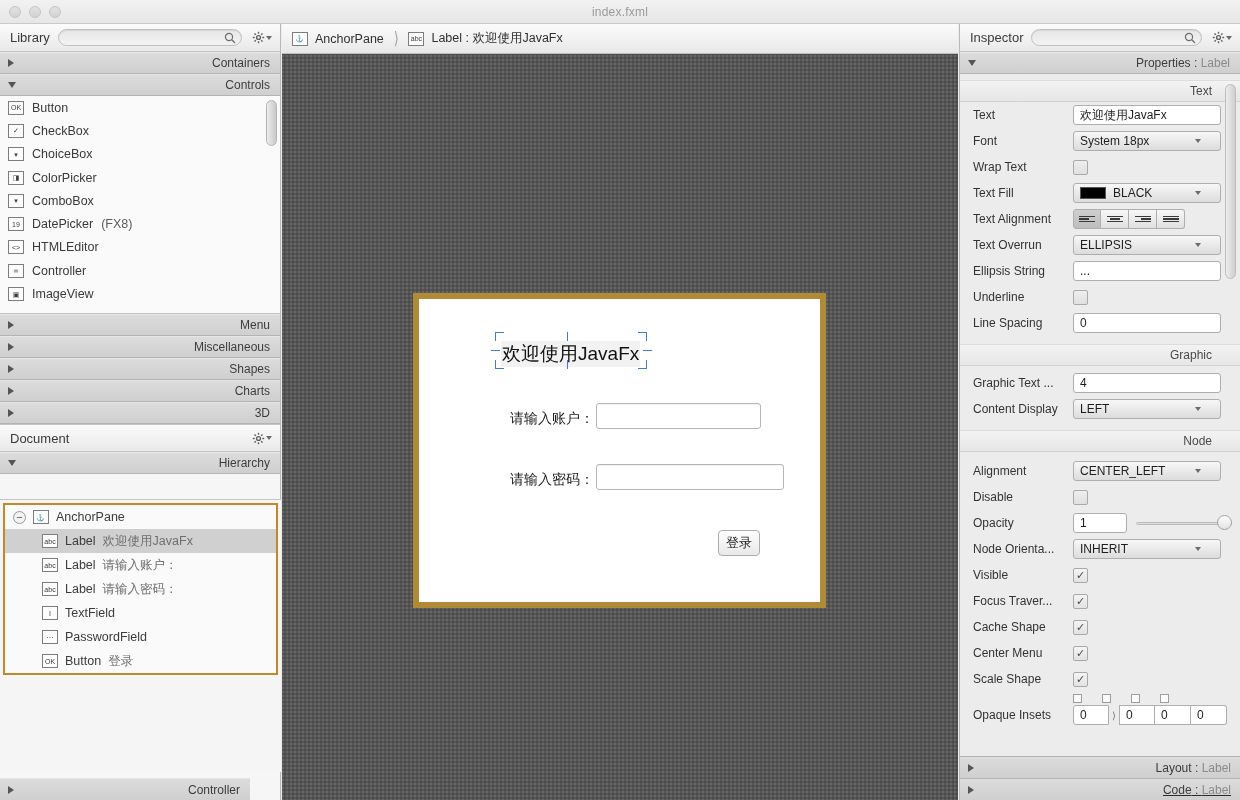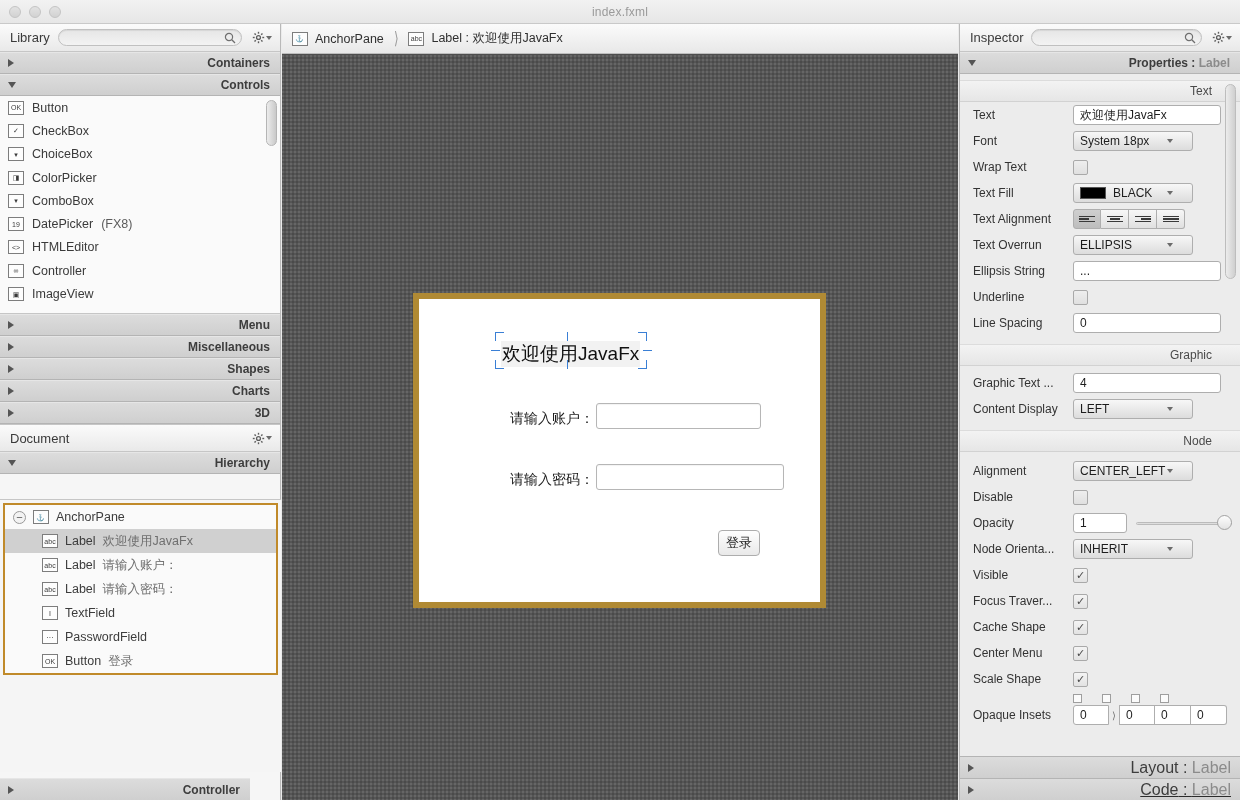--- a/index.html
+++ b/index.html
@@ -53,21 +53,21 @@
 
   
   .sec-bar {
     height:22px; display:flex; align-items:center; justify-content:space-between;
     background:linear-gradient(to bottom,#dcdcdc 0%,#cfcfcf 100%);
     border-bottom:1px solid #b4b4b4; border-top:1px solid #e6e6e6;
     padding:0 10px 0 8px; font-size:12px; color:#3d3d3d;
   }
   .tri { width:0;height:0;border-top:4px solid transparent;border-bottom:4px solid transparent;border-left:6px solid #555; }
   .tri.open { border-left:4px solid transparent;border-right:4px solid transparent;border-top:6px solid #555;border-bottom:0; }
-  .sec-bar .lbl { margin-left:auto;font-weight:bold; }
+  .sec-bar .lbl { margin-left:auto; }
   .sec-bar .lbl .dim { color:#8b8b8b; }
 
   
   #leftcol { position:absolute; left:0; top:24px; width:281px; height:776px;
              background:#f6f6f6; border-right:1px solid #b9b9b9; }
   #libList {
     position:relative; height:218px; background:#fafafa; overflow:hidden;
     border-bottom:1px solid #c6c6c6;
   }
   .lib-item { height:23.3px; display:flex; align-items:center; padding-left:8px; gap:8px; font-size:12.5px; color:#3a3a3a; }
@@ -135,21 +135,21 @@
   #insBody { position:absolute; left:0; top:56px; right:0; bottom:44px; overflow:hidden; background:#ececec; }
   .grp-bar { height:22px; background:linear-gradient(to bottom,#f3f3f3,#e6e6e6);
              border-bottom:1px solid #d2d2d2; border-top:1px solid #dcdcdc;
              display:flex; align-items:center; justify-content:flex-end;
              padding-right:28px; font-size:12px; color:#4a4a4a; }
   .prow { height:26px; display:flex; align-items:center; padding-left:13px; }
   .prow .plab { width:100px; flex:0 0 100px; font-size:12px; color:#333; }
   .ctl { height:20px; border:1px solid #aeaeae; border-radius:3px; font-size:12px; color:#1d1d1d;
          display:flex; align-items:center; padding:0 6px; }
   .ctl.text { width:148px; background:#fff; }
-  .ctl.combo { width:120px; background:linear-gradient(to bottom,#f7f7f7,#dcdcdc); justify-content:space-between; padding-right:19px;align-items:center; }
+  .ctl.combo { width:148px; background:linear-gradient(to bottom,#f7f7f7,#dcdcdc); justify-content:space-between; padding-right:19px;align-items:center; }
   .ctl.num { width:54px; background:#fff; }
   .chk { width:15px; height:15px; border:1px solid #a9a9a9; border-radius:2px;
          background:linear-gradient(to bottom,#f4f4f4,#e2e2e2);
          display:flex; align-items:center; justify-content:center; font-size:11px; color:#4a4a4a; line-height:1; }
   .chk.empty { background:linear-gradient(to bottom,#eee,#e0e0e0); }
   .swatch { width:26px;height:12px;background:#000;border:1px solid #555;margin-right:7px; flex:0 0 26px;}
   .seg { display:flex; }
   .segb { width:28px;height:20px;border:1px solid #aeaeae;border-left-width:0;
           background:linear-gradient(to bottom,#f7f7f7,#e0e0e0);
           display:flex;align-items:center;justify-content:center; }
@@ -164,21 +164,21 @@
                   background:linear-gradient(to bottom,#fdfdfd,#e3e3e3); border:1px solid #a2a2a2; }
   .insets-chk-row { display:flex; padding-left:113px; gap:20px; height:12px; align-items:center; }
   .mini-chk { width:9px;height:9px;border:1px solid #9e9e9e;background:#fbfbfb; }
   .ins-fields { display:flex; align-items:center; gap:0; }
   .ins-fields .ctl.num { width:36px; border-radius:0; margin-right:0; }
   .ins-arrow { font-size:10px; color:#777; padding:0 3px; }
   .ins-scroll { position:absolute; right:4px; top:4px; width:11px; height:195px; border-radius:6px;
                 background:linear-gradient(to right,#ececec,#cfcfcf); border:1px solid #bdbdbd; }
   .foot-bar { height:22px; background:linear-gradient(to bottom,#dcdcdc,#cfcfcf);
               border-top:1px solid #b4b4b4; display:flex; align-items:center;
-              justify-content:space-between; padding:0 10px 0 8px; font-size:16px; color:#3d3d3d; }
+              justify-content:space-between; padding:0 10px 0 8px; font-size:12px; color:#3d3d3d; }
 </style>
 </head>
 <body>
 
 <div id="app">
 
   <div class="titlebar">
     <div class="traffic">
       <span class="tl"></span>
       <span class="tl"></span>

